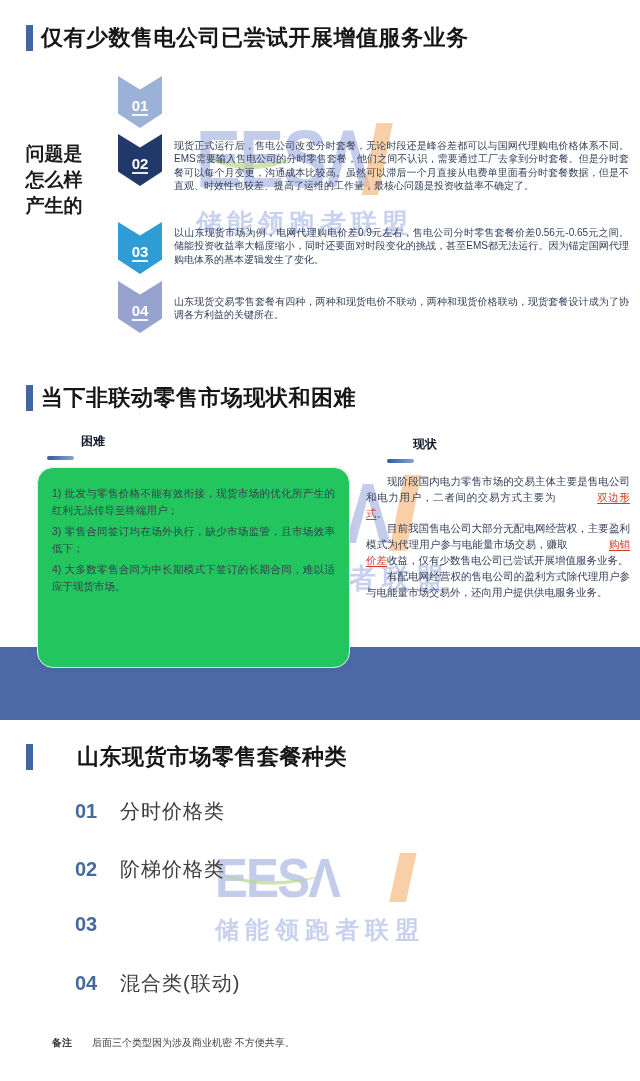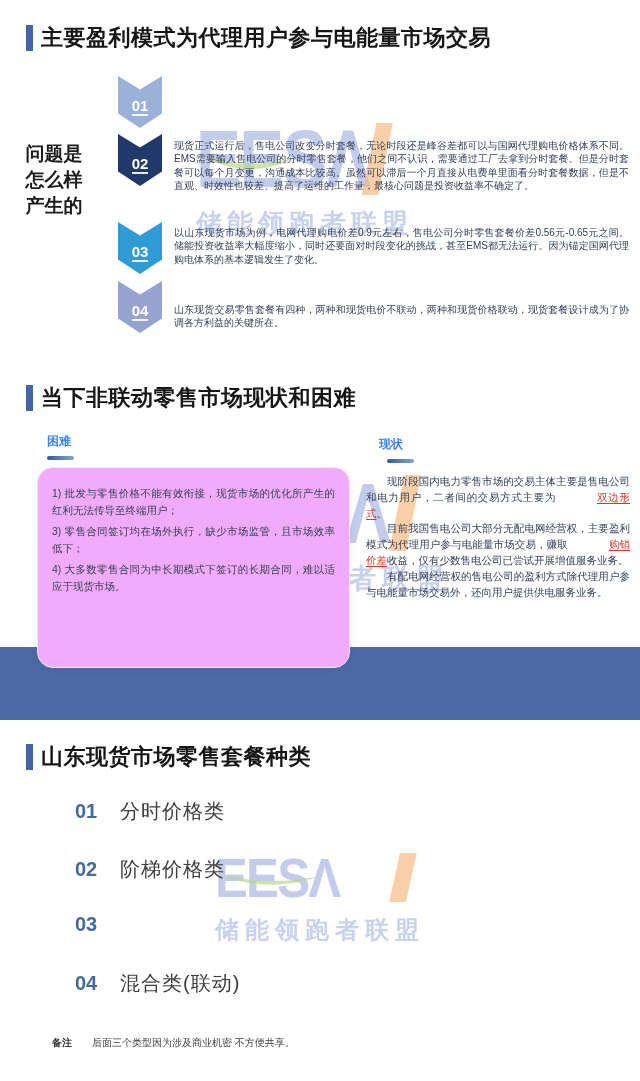--- a/index.html
+++ b/index.html
@@ -29,25 +29,25 @@
               font-size:19px;font-weight:900;color:#1c1c1c;line-height:26px;}
   .marker{position:absolute;left:118px;width:44px;height:52px;z-index:2;
           clip-path:polygon(0% 0%,50% 26%,100% 0%,100% 72%,50% 100%,0% 72%);
           display:flex;align-items:center;justify-content:center;}
   .marker span{margin-top:10px;color:#fff;font-weight:700;font-size:15px;line-height:1;
                border-bottom:2px solid rgba(255,255,255,.9);padding-bottom:1px;}
   .mk1{background:#9cb1d8;} .mk2{background:#20386a;} .mk3{background:#2f9cd6;} .mk4{background:#97a3cf;}
   .para{position:absolute;left:174px;width:455px;margin:0;z-index:2;
         font-size:10px;line-height:13.4px;color:#323e58;text-align:justify;}
   
-  .col-head{position:absolute;z-index:3;font-size:12px;font-weight:900;color:#3b82f6;}
+  .col-head{position:absolute;z-index:3;font-size:12px;font-weight:900;color:#0f172a;margin-left:34px;}
   .col-underline{position:absolute;width:27px;height:4px;z-index:3;
                  background:linear-gradient(90deg,#31599f,#8aa5cf);border-radius:2px;}
   .card{position:absolute;left:37px;top:467px;width:313px;height:201px;z-index:2;
-        background:#f0abfc;border:1px solid #eaeaf2;border-radius:16px;
+        background:#22c55e;border:1px solid #eaeaf2;border-radius:16px;
         box-shadow:0 3px 8px rgba(60,70,110,.08);box-sizing:border-box;padding:17px 14px;}
   .card p{margin:0 0 5px 0;font-size:10.5px;line-height:16.5px;color:#38404f;text-align:justify;}
   .status{position:absolute;left:366px;top:474px;width:264px;z-index:2;}
   .status p{margin:0;font-size:10.5px;line-height:15.8px;color:#323e58;
             text-align:justify;text-indent:2em;}
   .red{color:#cf3a2a;text-decoration:underline;text-underline-offset:2px;padding-left:41px;}
   .band{position:absolute;left:0;top:647px;width:640px;height:73px;background:#4d6aa6;z-index:1;}
   
   .pkg-row{position:absolute;left:75px;display:flex;align-items:baseline;z-index:2;}
   .pkg-num{font-size:20px;font-weight:700;color:#46699f;width:45px;flex:0 0 auto;}
@@ -85,21 +85,21 @@
       <div class="wm-slash"></div>
       <svg class="wm-swoosh" viewBox="0 0 100 30" preserveAspectRatio="none">
         <path d="M2 6 C 30 30, 70 30, 98 10 C 65 22, 30 20, 2 6 Z" fill="rgba(185,217,138,.7)"></path>
       </svg>
     </div>
     <div class="wm-name">储能领跑者联盟</div>
   </div>
 
   <div class="title-row" style="top:23px;">
     <div class="title-bar"></div>
-    <div class="title-text">主要盈利模式为代理用户参与电能量市场交易</div>
+    <div class="title-text">仅有少数售电公司已尝试开展增值服务业务</div>
   </div>
 
   <div class="side-label">
     <div>问题是</div>
     <div>怎么样</div>
     <div>产生的</div>
   </div>
 
   <div class="marker mk1" style="top:76px;">
       <span>01</span>
@@ -111,21 +111,21 @@
   <p class="para" style="top:139px;">现货正式运行后，售电公司改变分时套餐，无论时段还是峰谷差都可以与国网代理购电价格体系不同。EMS需要输入售电公司的分时零售套餐，他们之间不认识，需要通过工厂去拿到分时套餐。但是分时套餐可以每个月变更，沟通成本比较高。虽然可以滞后一个月直接从电费单里面看分时套餐数据，但是不直观、时效性也较差、提高了运维的工作量，最核心问题是投资收益率不确定了。</p>
 
   <div class="marker mk3" style="top:222px;">
       <span>03</span>
     </div>
   <p class="para" style="top:226px;">以山东现货市场为例，电网代理购电价差0.9元左右，售电公司分时零售套餐价差0.56元-0.65元之间。储能投资收益率大幅度缩小，同时还要面对时段变化的挑战，甚至EMS都无法运行。因为锚定国网代理购电体系的基本逻辑发生了变化。</p>
 
   <div class="marker mk4" style="top:281px;">
       <span>04</span>
     </div>
-  <p class="para" style="top:295px;margin-top:8px;">山东现货交易零售套餐有四种，两种和现货电价不联动，两种和现货价格联动，现货套餐设计成为了协调各方利益的关键所在。</p>
+  <p class="para" style="top:295px;">山东现货交易零售套餐有四种，两种和现货电价不联动，两种和现货价格联动，现货套餐设计成为了协调各方利益的关键所在。</p>
 
   <div class="title-row" style="top:383px;">
     <div class="title-bar"></div>
     <div class="title-text">当下非联动零售市场现状和困难</div>
   </div>
 
   <div class="col-head" style="left:47px;top:433px;">困难</div>
   <div class="col-underline" style="left:47px;top:456px;"></div>
 
   <div class="col-head" style="left:379px;top:436px;">现状</div>
@@ -138,21 +138,21 @@
   </div>
 
   <div class="status">
     <p><span>现阶段国内电力零售市场的交易主体主要是售电公司和电力用户，二者间的交易方式主要为</span><span class="red">双边形式</span><span>。</span></p>
     <p><span>目前我国售电公司大部分无配电网经营权，主要盈利模式为代理用户参与电能量市场交易，赚取</span><span class="red">购销价差</span><span>收益，仅有少数售电公司已尝试开展增值服务业务。</span></p>
     <p><span>有配电网经营权的售电公司的盈利方式除代理用户参与电能量市场交易外，还向用户提供供电服务业务。</span></p>
   </div>
 
   <div class="band"></div>
 
-  <div class="title-row" style="top:742px;">
+  <div class="title-row" style="top:742px;gap:36px;">
     <div class="title-bar"></div>
     <div class="title-text">山东现货市场零售套餐种类</div>
   </div>
 
   <div class="pkg-row" style="top:798px;">
     <span class="pkg-num">01</span>
     <span class="pkg-label">分时价格类</span>
   </div>
   <div class="pkg-row" style="top:856px;">
     <span class="pkg-num">02</span>

